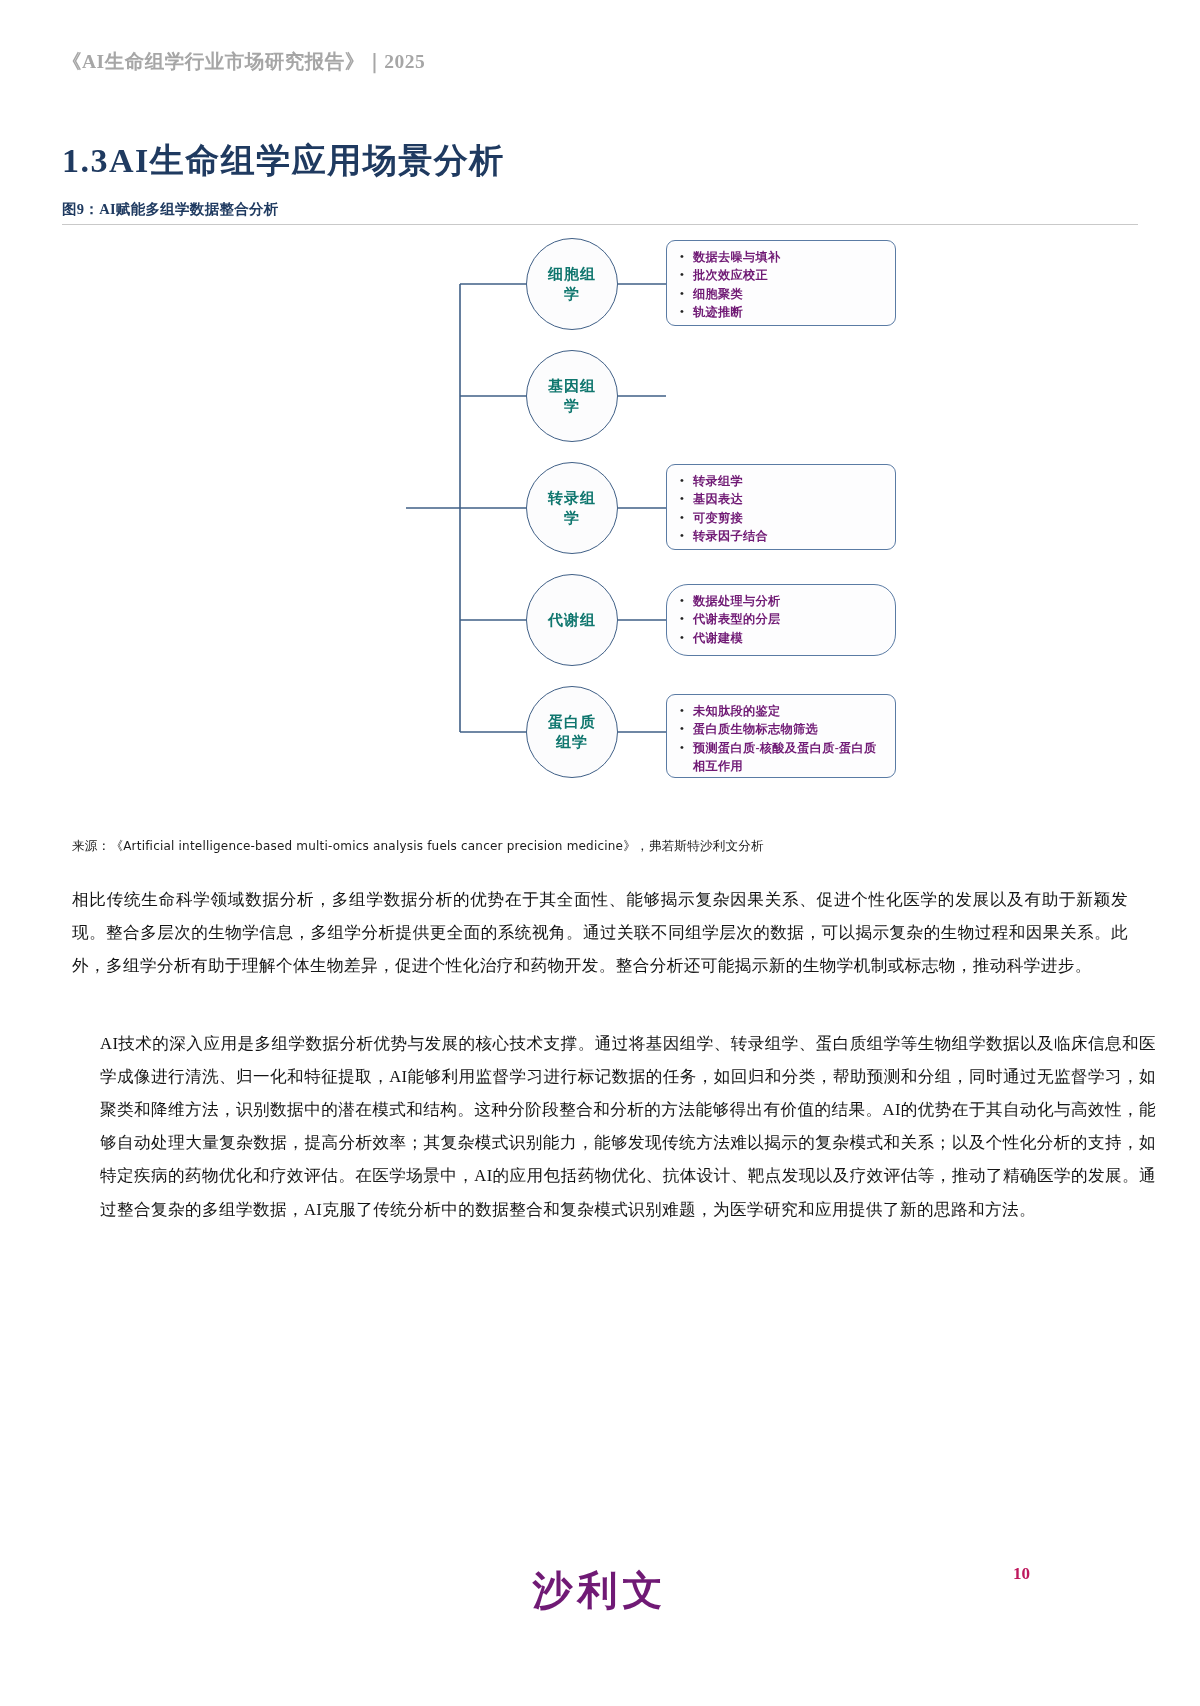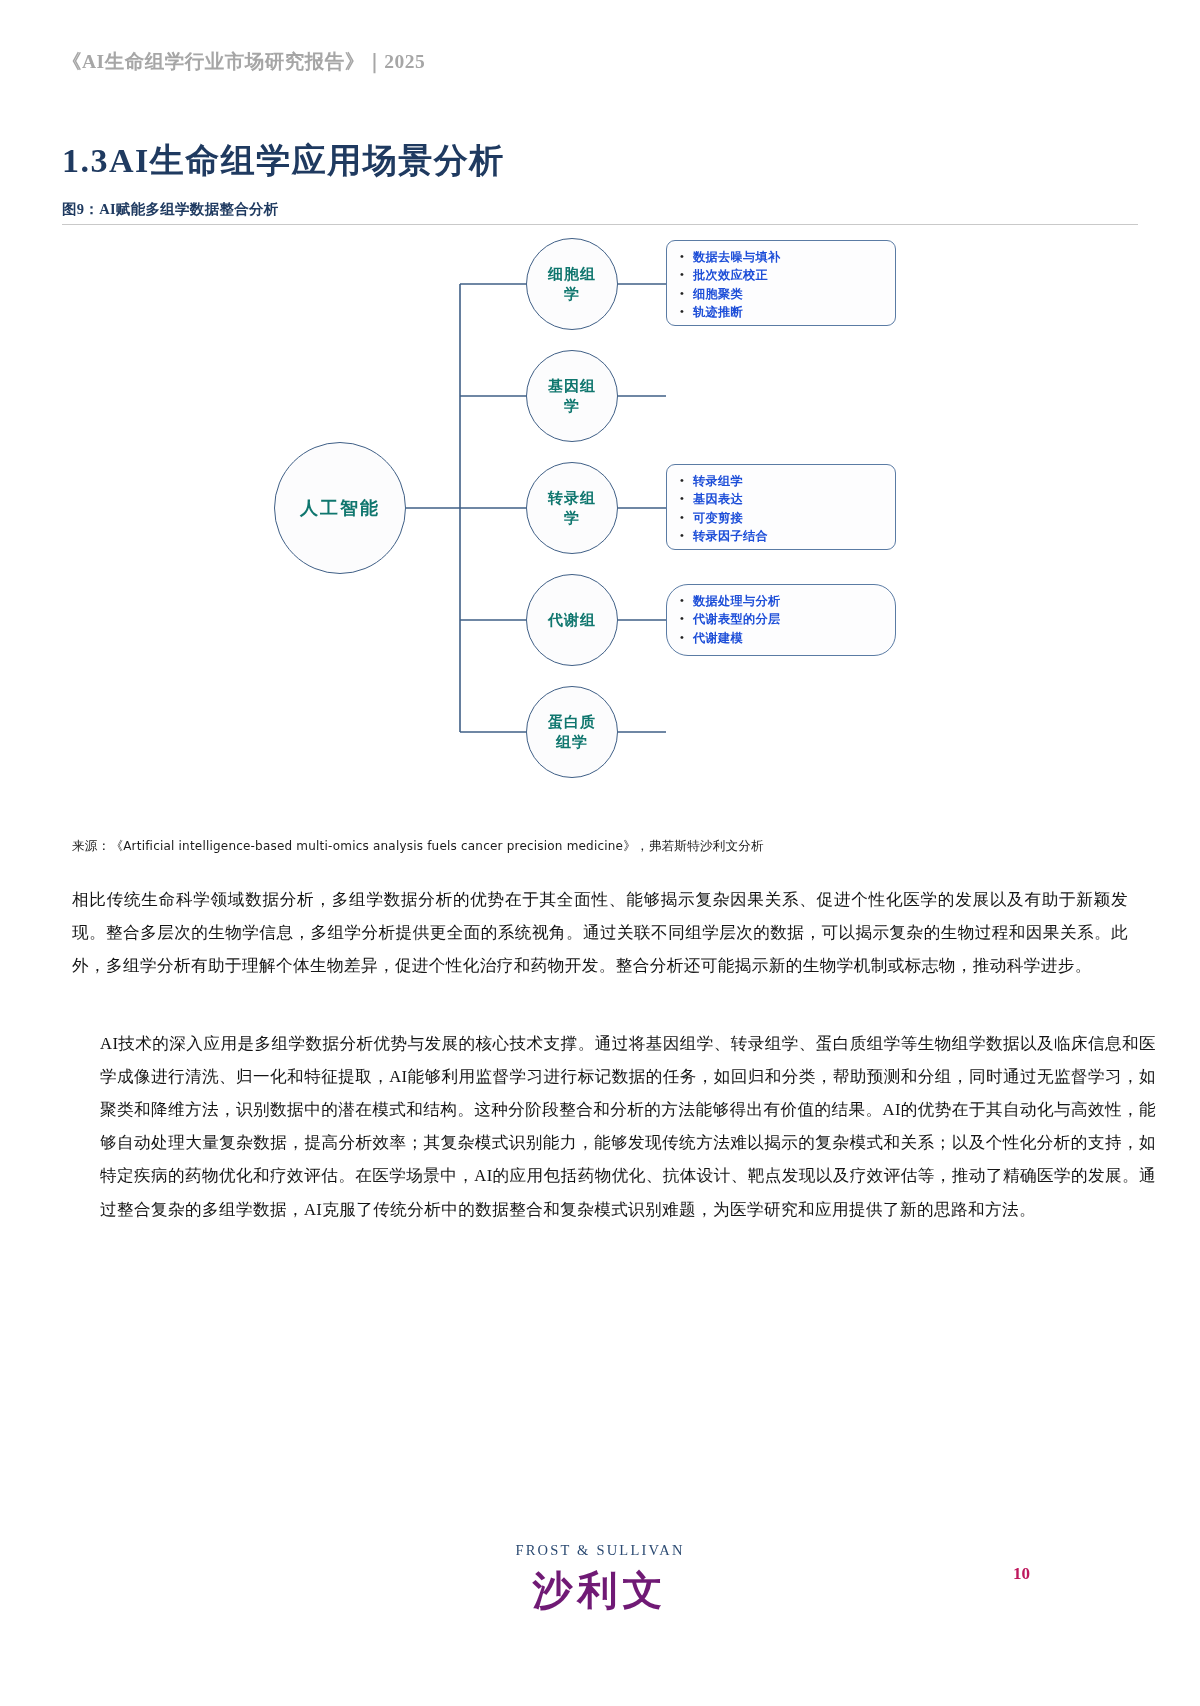--- a/index.html
+++ b/index.html
@@ -121,21 +121,21 @@
   }
   .bullet-box ul {
     margin: 0;
     padding: 0 0 0 18px;
     list-style: none;
   }
   .bullet-box li {
     position: relative;
     font-size: 12.2px;
     line-height: 1.5;
-    color: #1d4ed8;
+    color: #701a75;
     letter-spacing: 0.3px;
     font-weight: bold;
     white-space: nowrap;
   }
   .bullet-box li.wrap {
     white-space: normal;
   }
   .bullet-box li::before {
     content: "\2022";
     position: absolute;
@@ -234,23 +234,20 @@
         <line x1="398" y1="500" x2="464" y2="500"></line>
 
         <line x1="556" y1="52" x2="604" y2="52"></line>
         <line x1="556" y1="164" x2="604" y2="164"></line>
         <line x1="556" y1="276" x2="604" y2="276"></line>
         <line x1="556" y1="388" x2="604" y2="388"></line>
         <line x1="556" y1="500" x2="604" y2="500"></line>
       </g>
     </svg>
 
-    <div class="node-circle node-root">
-      <span>人工智能</span>
-    </div>
 
     <div class="node-circle node-branch" style="left:464px; top:6px;">
       <span>细胞组<br>学</span>
     </div>
     <div class="node-circle node-branch" style="left:464px; top:118px;">
       <span>基因组<br>学</span>
     </div>
     <div class="node-circle node-branch" style="left:464px; top:230px;">
       <span>转录组<br>学</span>
     </div>
@@ -281,30 +278,36 @@
     </div>
 
     <div class="bullet-box" style="left:604px; top:352px; width:230px; height:72px;border-radius:22px;">
       <ul>
         <li>数据处理与分析</li>
         <li>代谢表型的分层</li>
         <li>代谢建模</li>
       </ul>
     </div>
 
+    <div class="bullet-box" style="left:604px; top:462px; width:230px; height:84px;">
+      <ul>
+        <li>未知肽段的鉴定</li>
+        <li>蛋白质生物标志物筛选</li>
+        <li class="wrap">预测蛋白质-核酸及蛋白质-蛋白质相互作用</li>
+      </ul>
+    </div>
 
   </div>
 
   <div class="source-line">
     <span>来源：《</span><span class="source-en">Artificial intelligence-based multi-omics analysis fuels cancer precision medicine</span><span>》，弗若斯特沙利文分析</span>
   </div>
 
   <p class="body-text" id="para-1">相比传统生命科学领域数据分析，多组学数据分析的优势在于其全面性、能够揭示复杂因果关系、促进个性化医学的发展以及有助于新颖发现。整合多层次的生物学信息，多组学分析提供更全面的系统视角。通过关联不同组学层次的数据，可以揭示复杂的生物过程和因果关系。此外，多组学分析有助于理解个体生物差异，促进个性化治疗和药物开发。整合分析还可能揭示新的生物学机制或标志物，推动科学进步。</p>
   <p class="body-text" id="para-2">AI技术的深入应用是多组学数据分析优势与发展的核心技术支撑。通过将基因组学、转录组学、蛋白质组学等生物组学数据以及临床信息和医学成像进行清洗、归一化和特征提取，AI能够利用监督学习进行标记数据的任务，如回归和分类，帮助预测和分组，同时通过无监督学习，如聚类和降维方法，识别数据中的潜在模式和结构。这种分阶段整合和分析的方法能够得出有价值的结果。AI的优势在于其自动化与高效性，能够自动处理大量复杂数据，提高分析效率；其复杂模式识别能力，能够发现传统方法难以揭示的复杂模式和关系；以及个性化分析的支持，如特定疾病的药物优化和疗效评估。在医学场景中，AI的应用包括药物优化、抗体设计、靶点发现以及疗效评估等，推动了精确医学的发展。通过整合复杂的多组学数据，AI克服了传统分析中的数据整合和复杂模式识别难题，为医学研究和应用提供了新的思路和方法。</p>
 
   <div class="page-number">10</div>
 
   <div class="footer-brand">
-    <div class="brand-en">FROST  &amp;  SULLIVAN</div>
     <div class="brand-cn">沙利文</div>
   </div>
 
 </div>
 
 </body></html>

